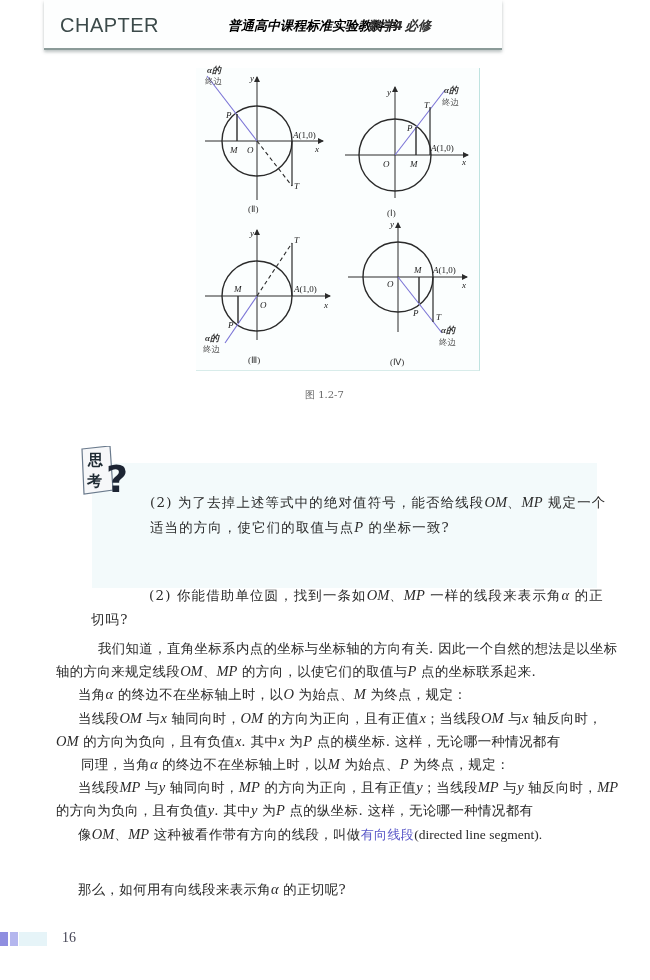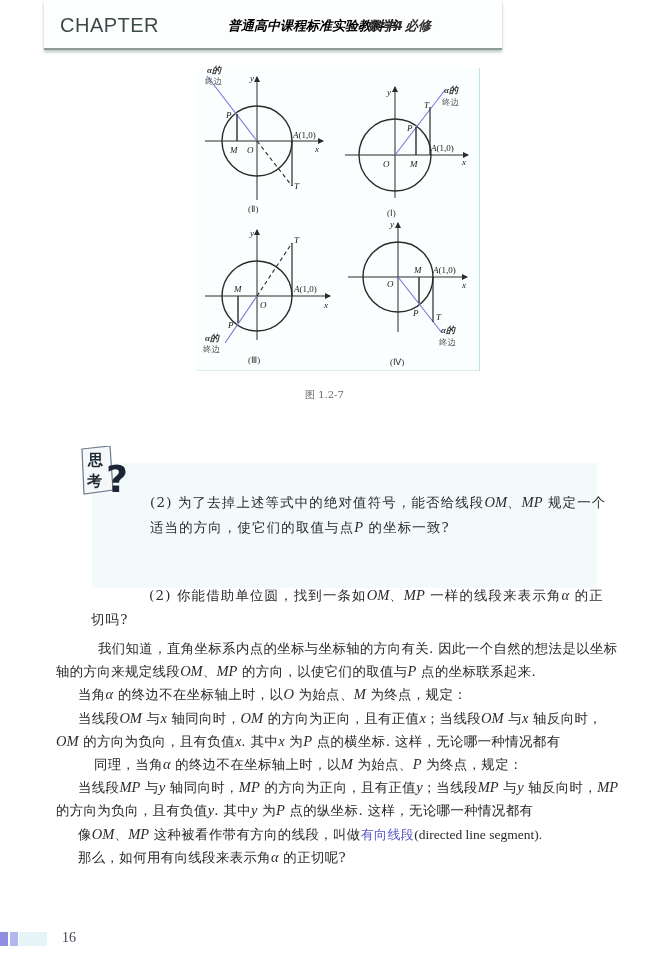--- a/index.html
+++ b/index.html
@@ -142,24 +142,24 @@
 </svg>
 <div class="think-text">
   <p class="think-q1"><span>(2) 为了去掉上述等式中的绝对值符号，能否给线段</span><span class="ti">OM</span><span>、</span><span class="ti">MP</span><span> 规定一个适当的方向，使它们的取值与点</span><span class="ti">P</span><span> 的坐标一致?</span></p>
   <p class="indent" style="margin-left:-29px;text-indent:58px;margin-top:43px;"><span>(2) 你能借助单位圆，找到一条如</span><span class="ti">OM</span><span>、</span><span class="ti">MP</span><span> 一样的线段来表示角</span><span class="ti">α</span><span> 的正切吗?</span></p>
 </div>
 
 <div class="body-text">
   <p class="indent" style="margin-left:-20px;text-indent:42px;"><span>我们知道，直角坐标系内点的坐标与坐标轴的方向有关. 因此一个自然的想法是以坐标轴的方向来规定线段</span><span class="ti">OM</span><span>、</span><span class="ti">MP</span><span> 的方向，以使它们的取值与</span><span class="ti">P</span><span> 点的坐标联系起来.</span></p>
   <p style="margin-left:2px;"><span>当角</span><span class="ti">α</span><span> 的终边不在坐标轴上时，以</span><span class="ti">O</span><span> 为始点、</span><span class="ti">M</span><span> 为终点，规定：</span></p>
   <p style="margin-left:-20px;text-indent:22px;"><span>当线段</span><span class="ti">OM</span><span> 与</span><span class="ti">x</span><span> 轴同向时，</span><span class="ti">OM</span><span> 的方向为正向，且有正值</span><span class="ti">x</span><span>；当线段</span><span class="ti">OM</span><span> 与</span><span class="ti">x</span><span> 轴反向时，</span><span class="ti">OM</span><span> 的方向为负向，且有负值</span><span class="ti">x</span><span>. 其中</span><span class="ti">x</span><span> 为</span><span class="ti">P</span><span> 点的横坐标. 这样，无论哪一种情况都有</span></p>
-  <p style="margin-left:18px;"><span>同理，当角</span><span class="ti">α</span><span> 的终边不在坐标轴上时，以</span><span class="ti">M</span><span> 为始点、</span><span class="ti">P</span><span> 为终点，规定：</span></p>
+  <p style="margin-left:5px;"><span>同理，当角</span><span class="ti">α</span><span> 的终边不在坐标轴上时，以</span><span class="ti">M</span><span> 为始点、</span><span class="ti">P</span><span> 为终点，规定：</span></p>
   <p style="margin-left:-20px;text-indent:22px;"><span>当线段</span><span class="ti">MP</span><span> 与</span><span class="ti">y</span><span> 轴同向时，</span><span class="ti">MP</span><span> 的方向为正向，且有正值</span><span class="ti">y</span><span>；当线段</span><span class="ti">MP</span><span> 与</span><span class="ti">y</span><span> 轴反向时，</span><span class="ti">MP</span><span> 的方向为负向，且有负值</span><span class="ti">y</span><span>. 其中</span><span class="ti">y</span><span> 为</span><span class="ti">P</span><span> 点的纵坐标. 这样，无论哪一种情况都有</span></p>
   <p style="margin-left:2px;"><span>像</span><span class="ti">OM</span><span>、</span><span class="ti">MP</span><span> 这种被看作带有方向的线段，叫做</span><span class="term">有向线段</span><span class="en">(directed line segment).</span></p>
-  <p style="margin-left:2px;"><span>那么，如何用有向线段来表示角</span><span class="ti">α</span><span> 的正切呢?</span></p>
+  <p style="margin-left:2px;margin-top:32px;"><span>那么，如何用有向线段来表示角</span><span class="ti">α</span><span> 的正切呢?</span></p>
 </div>
 
 <svg class="page-bar" width="50" height="14" viewBox="0 0 50 14">
   <rect x="0" y="0" width="8" height="14" fill="#8f8ee0"></rect>
   <rect x="10" y="0" width="8" height="14" fill="#b4b6ee"></rect>
   <rect x="19" y="0" width="28" height="14" fill="#e6f4f8"></rect>
 </svg>
 <div class="page-number">16</div>
 
 </body></html>

